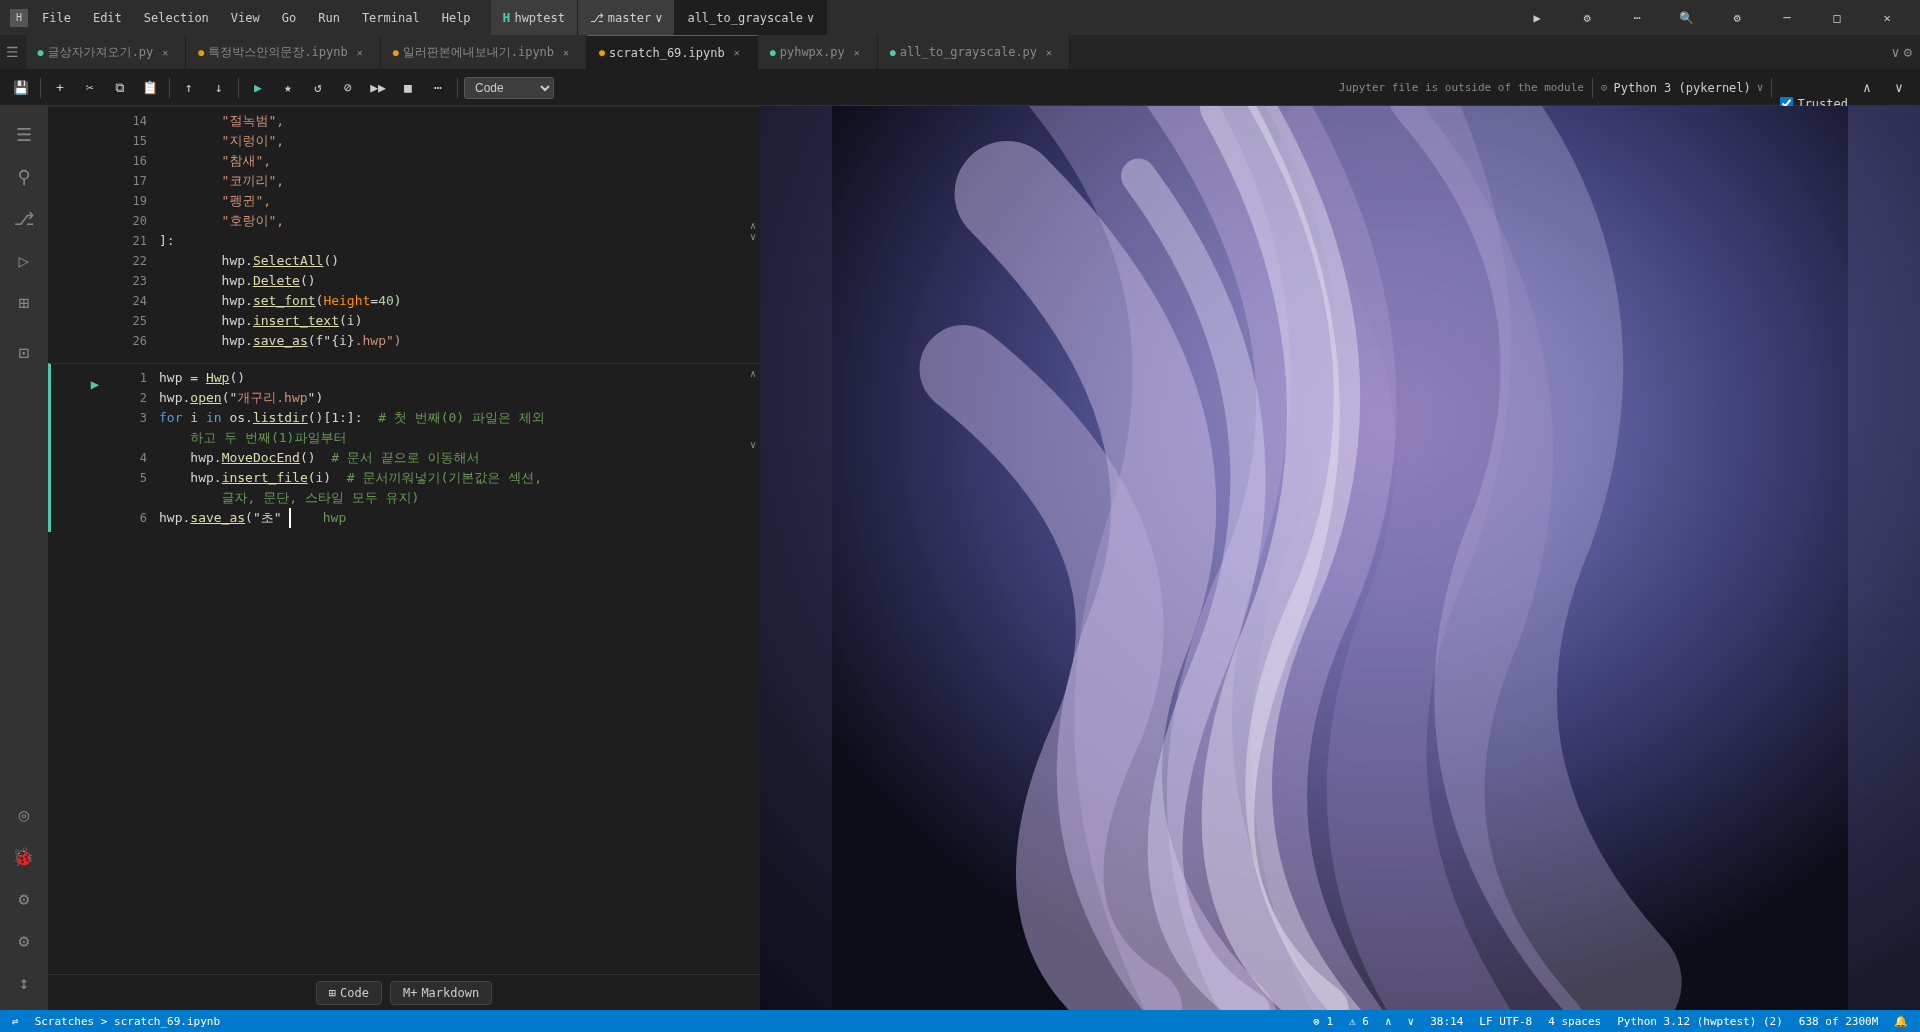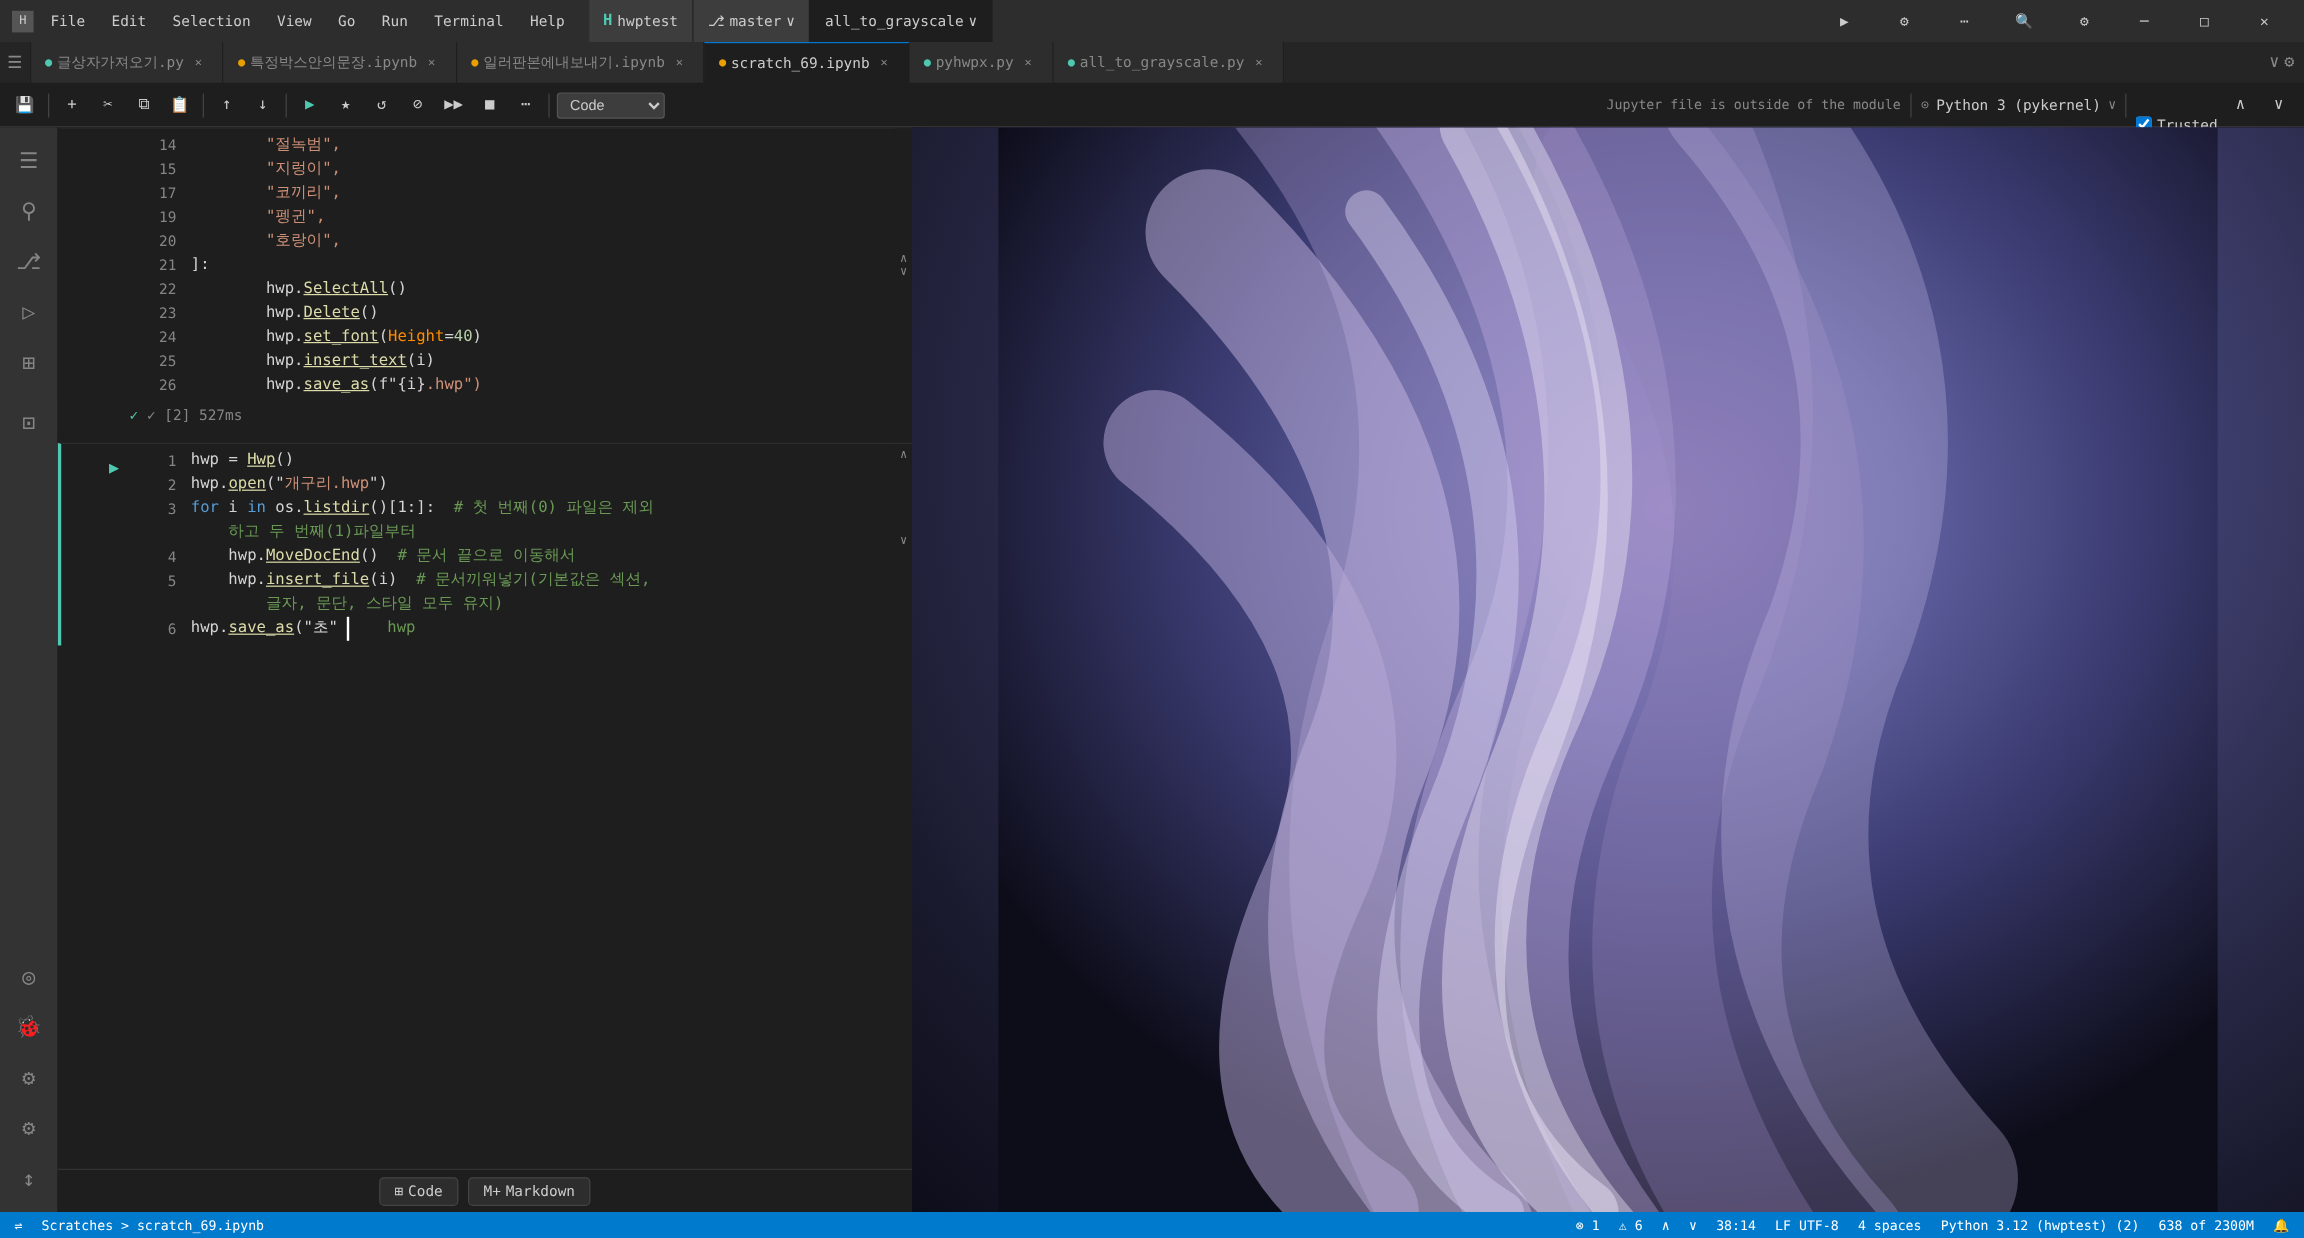--- a/index.html
+++ b/index.html
@@ -383,20 +383,24 @@
 
           <div class="code-line">
             <span class="line-num">14</span>
             <span class="c-string">&nbsp;&nbsp;&nbsp;&nbsp;&nbsp;&nbsp;&nbsp;&nbsp;"절녹범",</span>
           </div>
           <div class="code-line">
             <span class="line-num">15</span>
             <span class="c-string">&nbsp;&nbsp;&nbsp;&nbsp;&nbsp;&nbsp;&nbsp;&nbsp;"지렁이",</span>
           </div>
           <div class="code-line">
+            <span class="line-num">16</span>
+            <span class="c-string">&nbsp;&nbsp;&nbsp;&nbsp;&nbsp;&nbsp;&nbsp;&nbsp;"참새",</span>
+          </div>
+          <div class="code-line">
             <span class="line-num">17</span>
             <span class="c-string">&nbsp;&nbsp;&nbsp;&nbsp;&nbsp;&nbsp;&nbsp;&nbsp;"코끼리",</span>
           </div>
           <div class="code-line">
             <span class="line-num">19</span>
             <span class="c-string">&nbsp;&nbsp;&nbsp;&nbsp;&nbsp;&nbsp;&nbsp;&nbsp;"펭귄",</span>
           </div>
           <div class="code-line">
             <span class="line-num">20</span>
             <span class="c-string">&nbsp;&nbsp;&nbsp;&nbsp;&nbsp;&nbsp;&nbsp;&nbsp;"호랑이",</span>
@@ -426,24 +430,20 @@
             <span class="c-default">&nbsp;&nbsp;&nbsp;&nbsp;&nbsp;&nbsp;&nbsp;&nbsp;hwp.</span><span class="c-function">save_as</span><span class="c-default">(f"</span><span class="c-default">{i}</span><span class="c-string">.hwp")</span>
           </div>
         </div>
 
         <div style="width:14px; background:#1e1e1e; display:flex; align-items:center; justify-content:center; flex-direction:column;">
           <span style="color:#888; font-size:10px;">∧</span>
           <span style="color:#888; font-size:10px;">∨</span>
         </div>
       </div>
 
-      <div class="cell-output">
-        <span style="color:#4ec9b0;">✓</span>
-        <span>✓ [2]  527ms</span>
-      </div>
 
       <div style="height:8px; background:#1e1e1e;"></div>
 
       <div class="cell active-cell running" style="background:#1e1e1e; border-top: 1px solid #2d2d2d;">
         <div class="cell-gutter">
           <div class="cell-run-btn" style="margin-top:8px;">▶</div>
         </div>
         <div class="cell-content">
           <div class="code-line">
             <span class="line-num">1</span>

